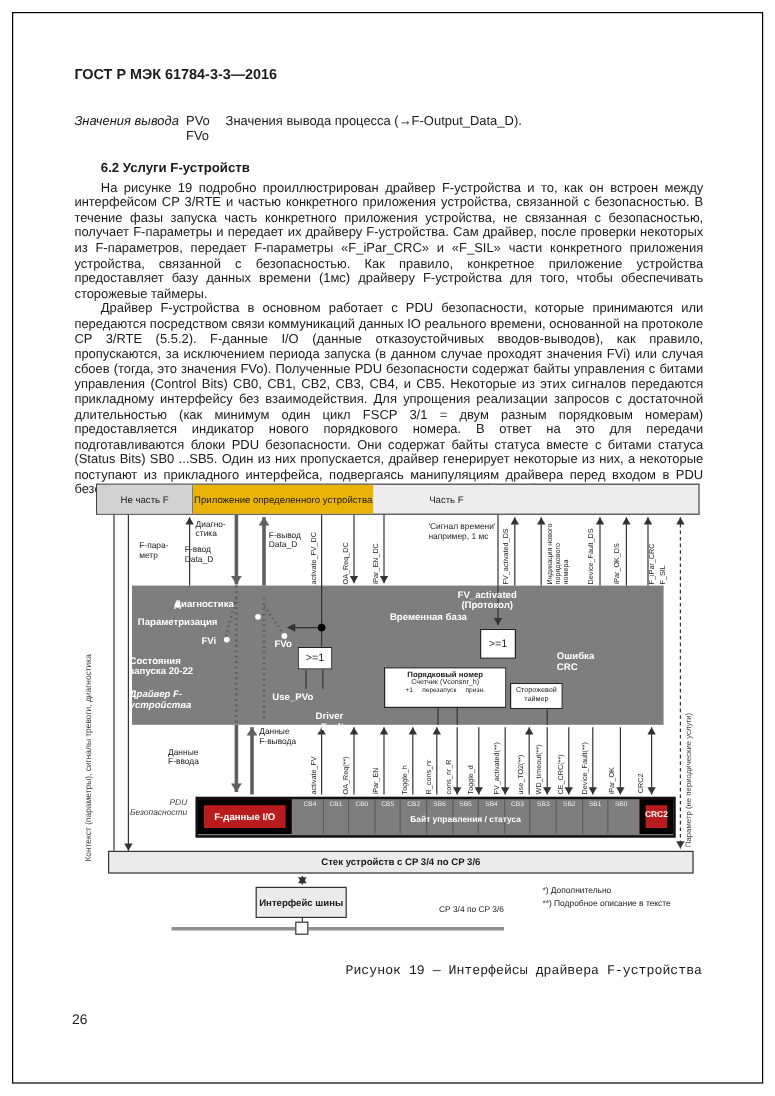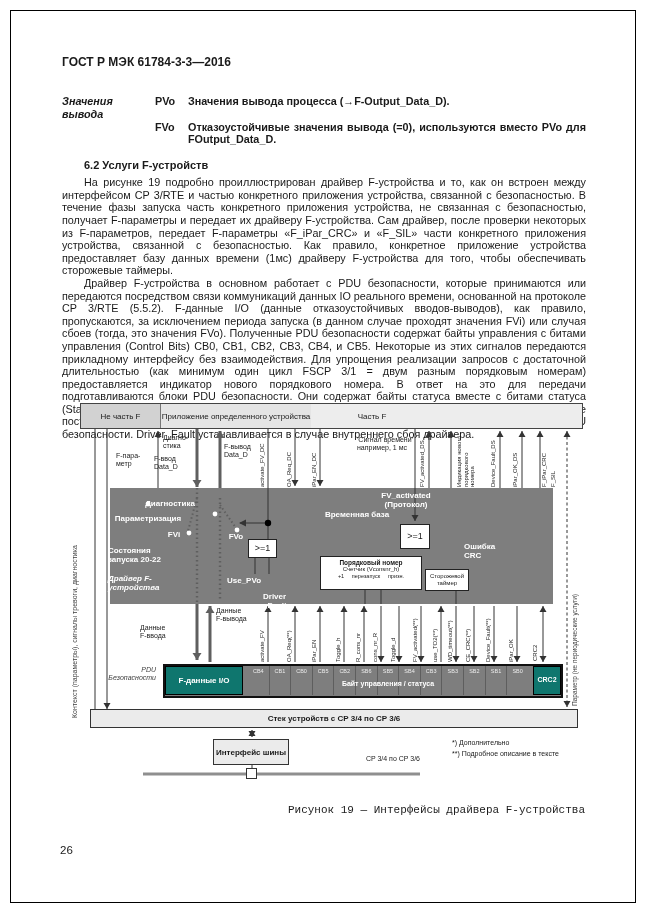--- a/index.html
+++ b/index.html
@@ -2,36 +2,36 @@
 <html><head>
 <meta charset="utf-8">
 <style>
   html,body{margin:0;padding:0;}
   body{width:646px;height:913px;background:#fff;position:relative;overflow:hidden;
        font-family:"Liberation Sans",sans-serif;color:#1a1a1a;}
   .frame{position:absolute;left:10px;top:10px;width:624px;height:891px;border:1px solid #000;}
   .content{position:absolute;left:62px;top:55px;width:524px;}
   .doc-header{font-weight:bold;font-size:12px;margin-bottom:26px;}
   .defblock{font-size:10.8px;line-height:12.8px;}
-  .defrow{display:flex;font-weight:bold;}
+  .defrow{display:flex;}
   .defterm{width:93px;flex:none;font-style:italic;}
   .defabbr{width:33px;flex:none;}
   .deftext{flex:1;text-align:justify;}
   .h62{font-weight:bold;font-size:11px;margin:13px 0 5px;text-indent:22px;}
   .content p{font-size:10.8px;line-height:12.6px;text-align:justify;text-indent:22px;margin:0;}
   .pagenum{position:absolute;left:60px;top:844px;font-size:11.5px;}
   #diagram{position:absolute;left:70px;top:403px;width:515px;height:420px;font-size:8px;}
   #diagram .abs{position:absolute;box-sizing:border-box;}
   .bar{background:#ededed;border:1px solid #444;}
   .barseg{background:#d2d2d2;border-right:1px solid #777;display:flex;align-items:center;justify-content:center;font-size:8px;}
-  .barwhite{background:#e5e5e5;display:flex;align-items:center;justify-content:center;font-size:8px;}
+  .barwhite{background:#eab308;display:flex;align-items:center;justify-content:center;font-size:8px;}
   .barlbl{display:flex;align-items:center;justify-content:center;font-size:8px;padding-left:32px;}
   .gray{background:#7e7e7e;}
   .pdub{border:2px solid #111;}
-  .graybox{background:#0f766e;border:1px solid #000000;color:#fff;font-weight:bold;font-size:8px;display:flex;align-items:center;justify-content:center;text-align:center;}
+  .graybox{background:#b91c1c;border:5px solid #000000;color:#fff;font-weight:bold;font-size:8px;display:flex;align-items:center;justify-content:center;text-align:center;}
   .lightbar{background:#ebebeb;border:1px solid #333;display:flex;align-items:center;justify-content:center;font-weight:bold;font-size:8px;text-align:center;}
   .sq{background:#fff;border:1px solid #333;}
   .wbox{background:#fff;border:1px solid #222;display:flex;align-items:center;justify-content:center;font-size:9px;text-align:center;white-space:pre-line;line-height:1.1;}
   .wbold{color:#fff;font-weight:bold;font-size:8px;line-height:1.18;text-align:center;white-space:pre-line;}
   .seqbox{background:#fff;border:1px solid #222;text-align:center;padding-top:2px;}
   .seqtitle{font-weight:bold;font-size:6.5px;}
   .seqsub{font-size:6px;}
   .seqrow{font-size:5.5px;white-space:pre;margin-top:1px;}
   .left{text-align:left;}
   .right{text-align:right;}
@@ -55,21 +55,20 @@
   <div class="doc-header">ГОСТ Р МЭК 61784-3-3—2016</div>
   <div class="defblock">
     <div class="defrow">
       <span class="defterm">Значения вывода</span>
       <span class="defabbr">PVo</span>
       <span class="deftext">Значения вывода процесса (→F-Output_Data_D).</span>
     </div>
     <div class="defrow">
       <span class="defterm"></span>
       <span class="defabbr">FVo</span>
-      <span class="deftext">Отказоустойчивые значения вывода (=0), используются вместо PVo для FOutput_Data_D.</span>
     </div>
   </div>
   <div class="h62">6.2  Услуги F-устройств</div>
   <p>На рисунке 19 подробно проиллюстрирован драйвер F-устройства и то, как он встроен между интерфейсом CP 3/RTE и частью конкретного приложения устройства, связанной с безопасностью. В течение фазы запуска часть конкретного приложения устройства, не связанная с безопасностью, получает F-параметры и передает их драйверу F-устройства. Сам драйвер, после проверки некоторых из F-параметров, передает F-параметры «F_iPar_CRC» и «F_SIL» части конкретного приложения устройства, связанной с безопасностью. Как правило, конкретное приложение устройства предоставляет базу данных времени (1мс) драйверу F-устройства для того, чтобы обеспечивать сторожевые таймеры.</p>
   <p>Драйвер F-устройства в основном работает с PDU безопасности, которые принимаются или передаются посредством связи коммуникаций данных IO реального времени, основанной на протоколе CP 3/RTE (5.5.2). F-данные I/O (данные отказоустойчивых вводов-выводов), как правило, пропускаются, за исключением периода запуска (в данном случае проходят значения FVi) или случая сбоев (тогда, это значения FVo). Полученные PDU безопасности содержат байты управления с битами управления (Control Bits) CB0, CB1, CB2, CB3, CB4, и CB5. Некоторые из этих сигналов передаются прикладному интерфейсу без взаимодействия. Для упрощения реализации запросов с достаточной длительностью (как минимум один цикл FSCP 3/1 = двум разным порядковым номерам) предоставляется индикатор нового порядкового номера. В ответ на это для передачи подготавливаются блоки PDU безопасности. Они содержат байты статуса вместе с битами статуса (Status Bits) SB0 ...SB5. Один из них пропускается, драйвер генерирует некоторые из них, а некоторые поступают из прикладного интерфейса, подвергаясь манипуляциям драйвера перед входом в PDU безопасности. Driver_Fault устанавливается в случае внутреннего сбоя драйвера.</p>
 </div>
 
 <div id="diagram">
     <div class="abs bar" style="left: 10px; top: 0px; width: 503px; height: 26px;"></div>
     <div class="abs barseg" style="left: 11px; top: 1px; width: 80px; height: 24px;">Не часть F</div>

